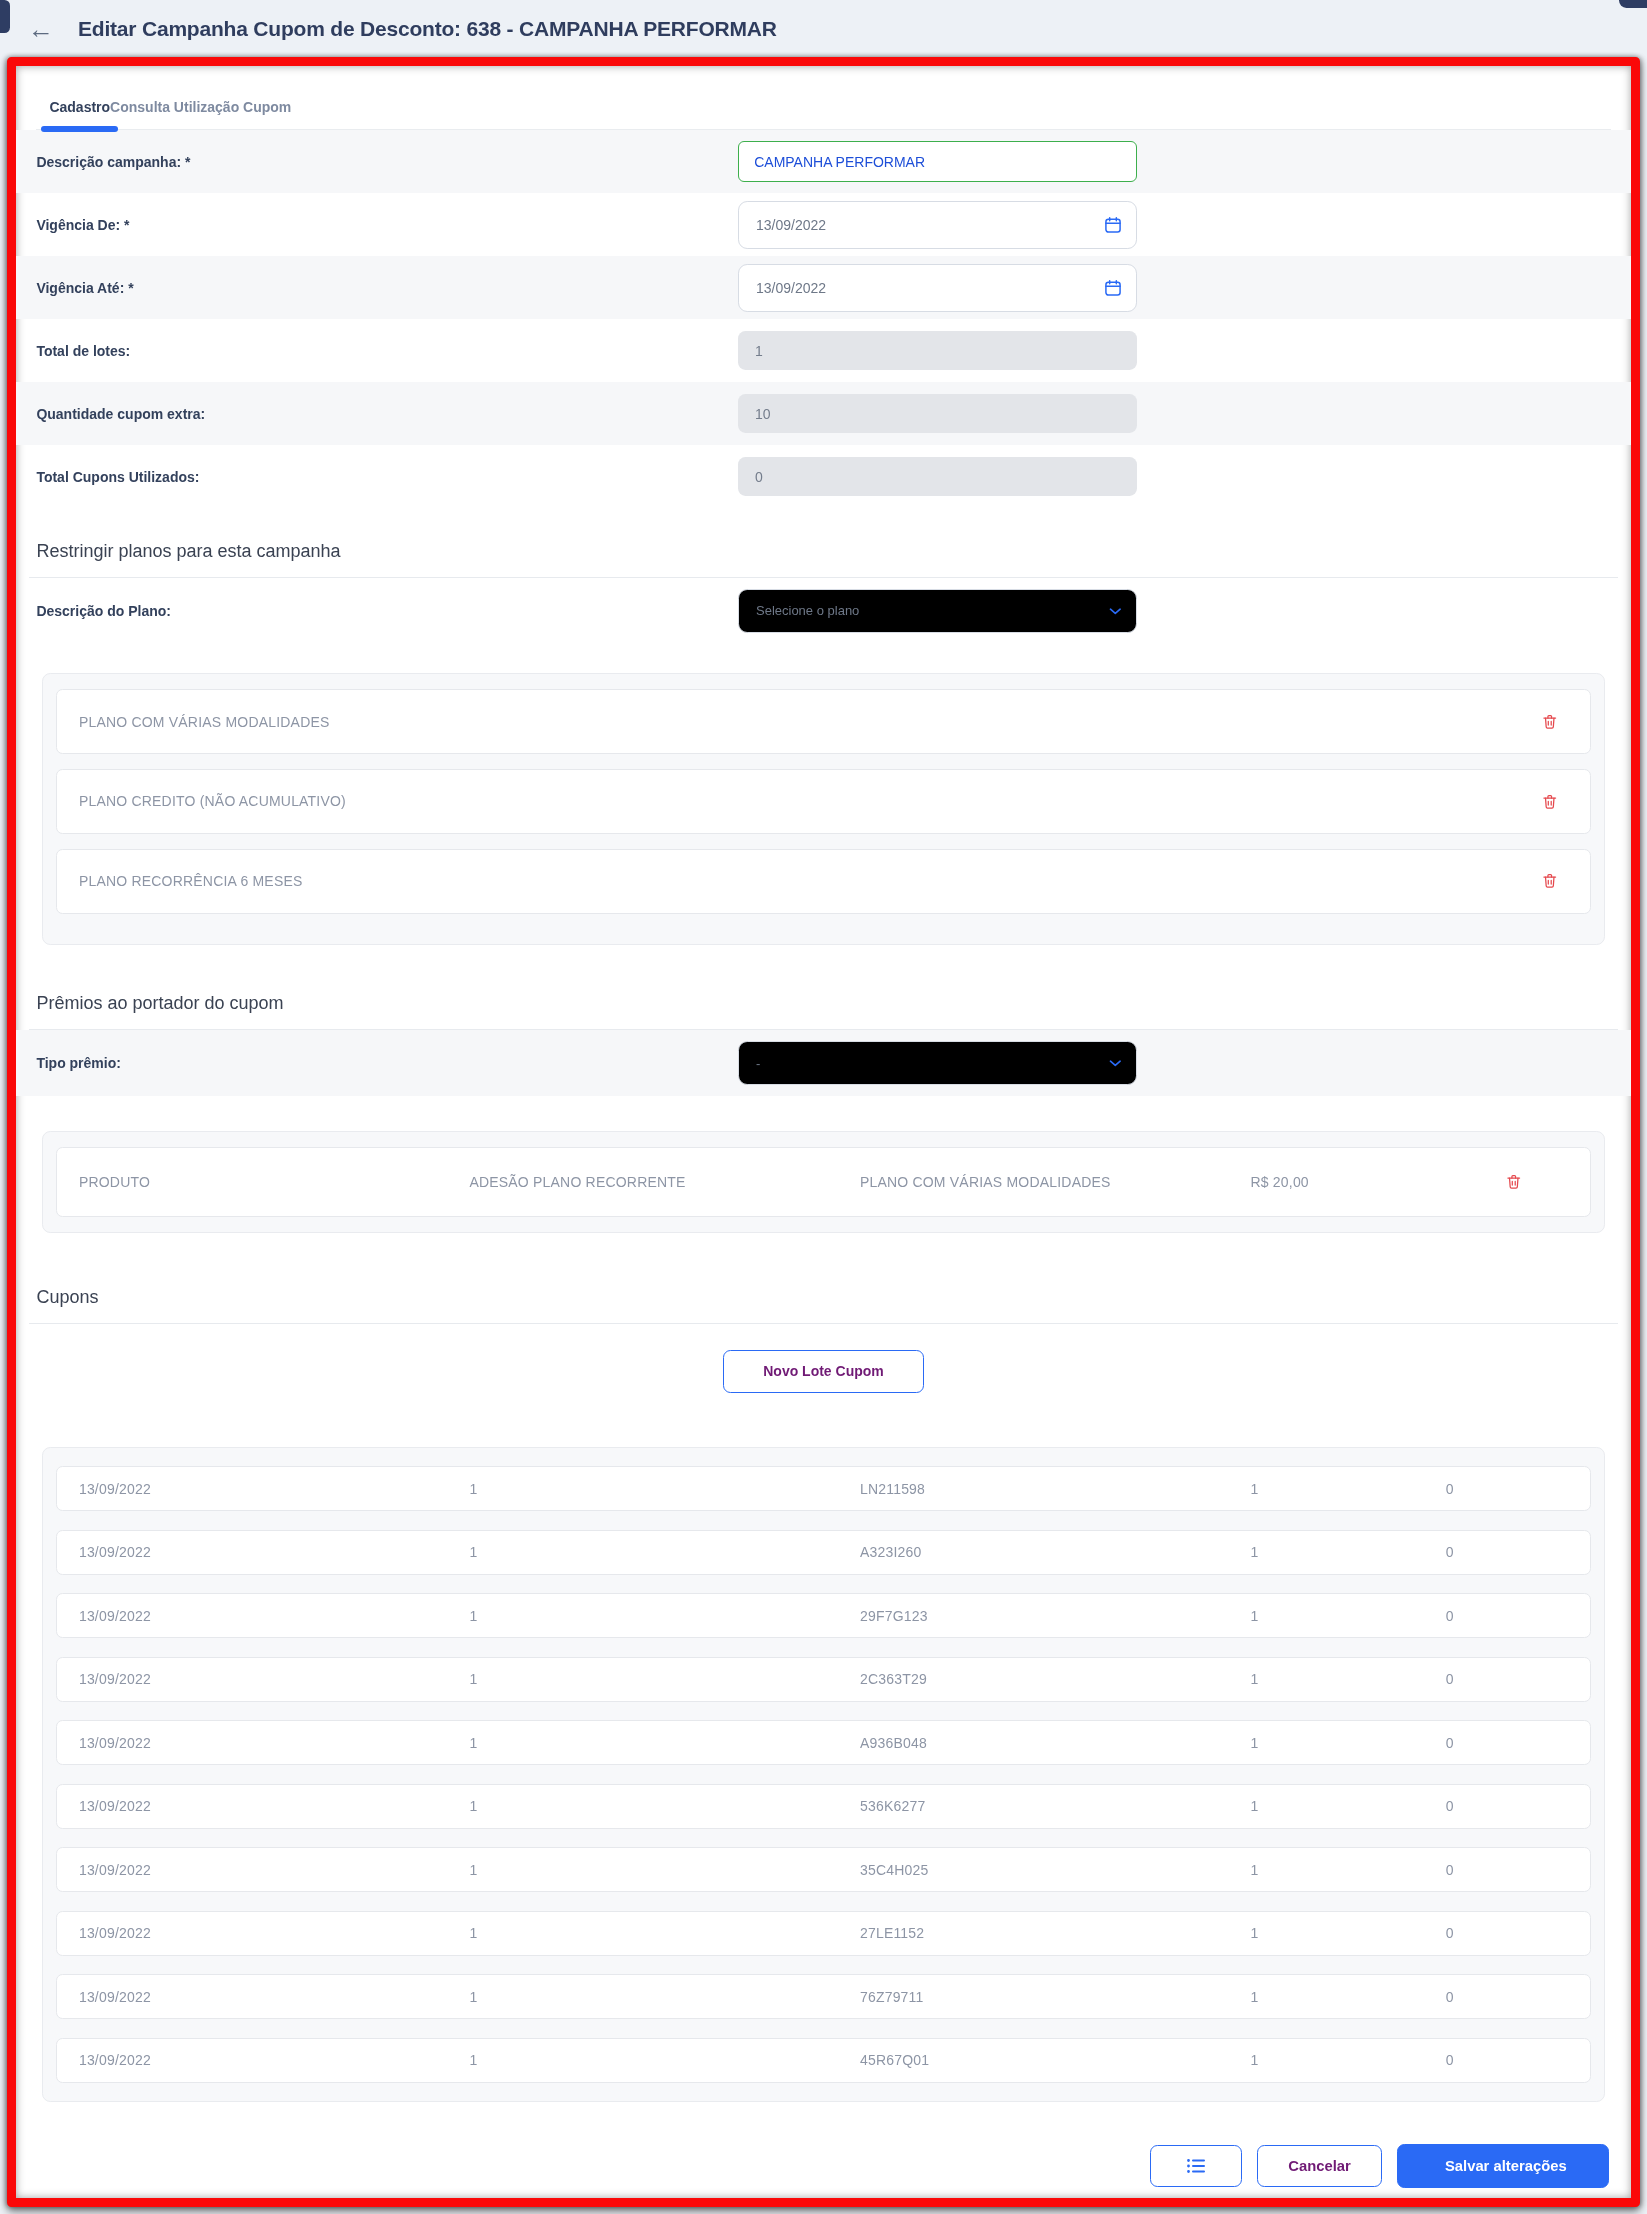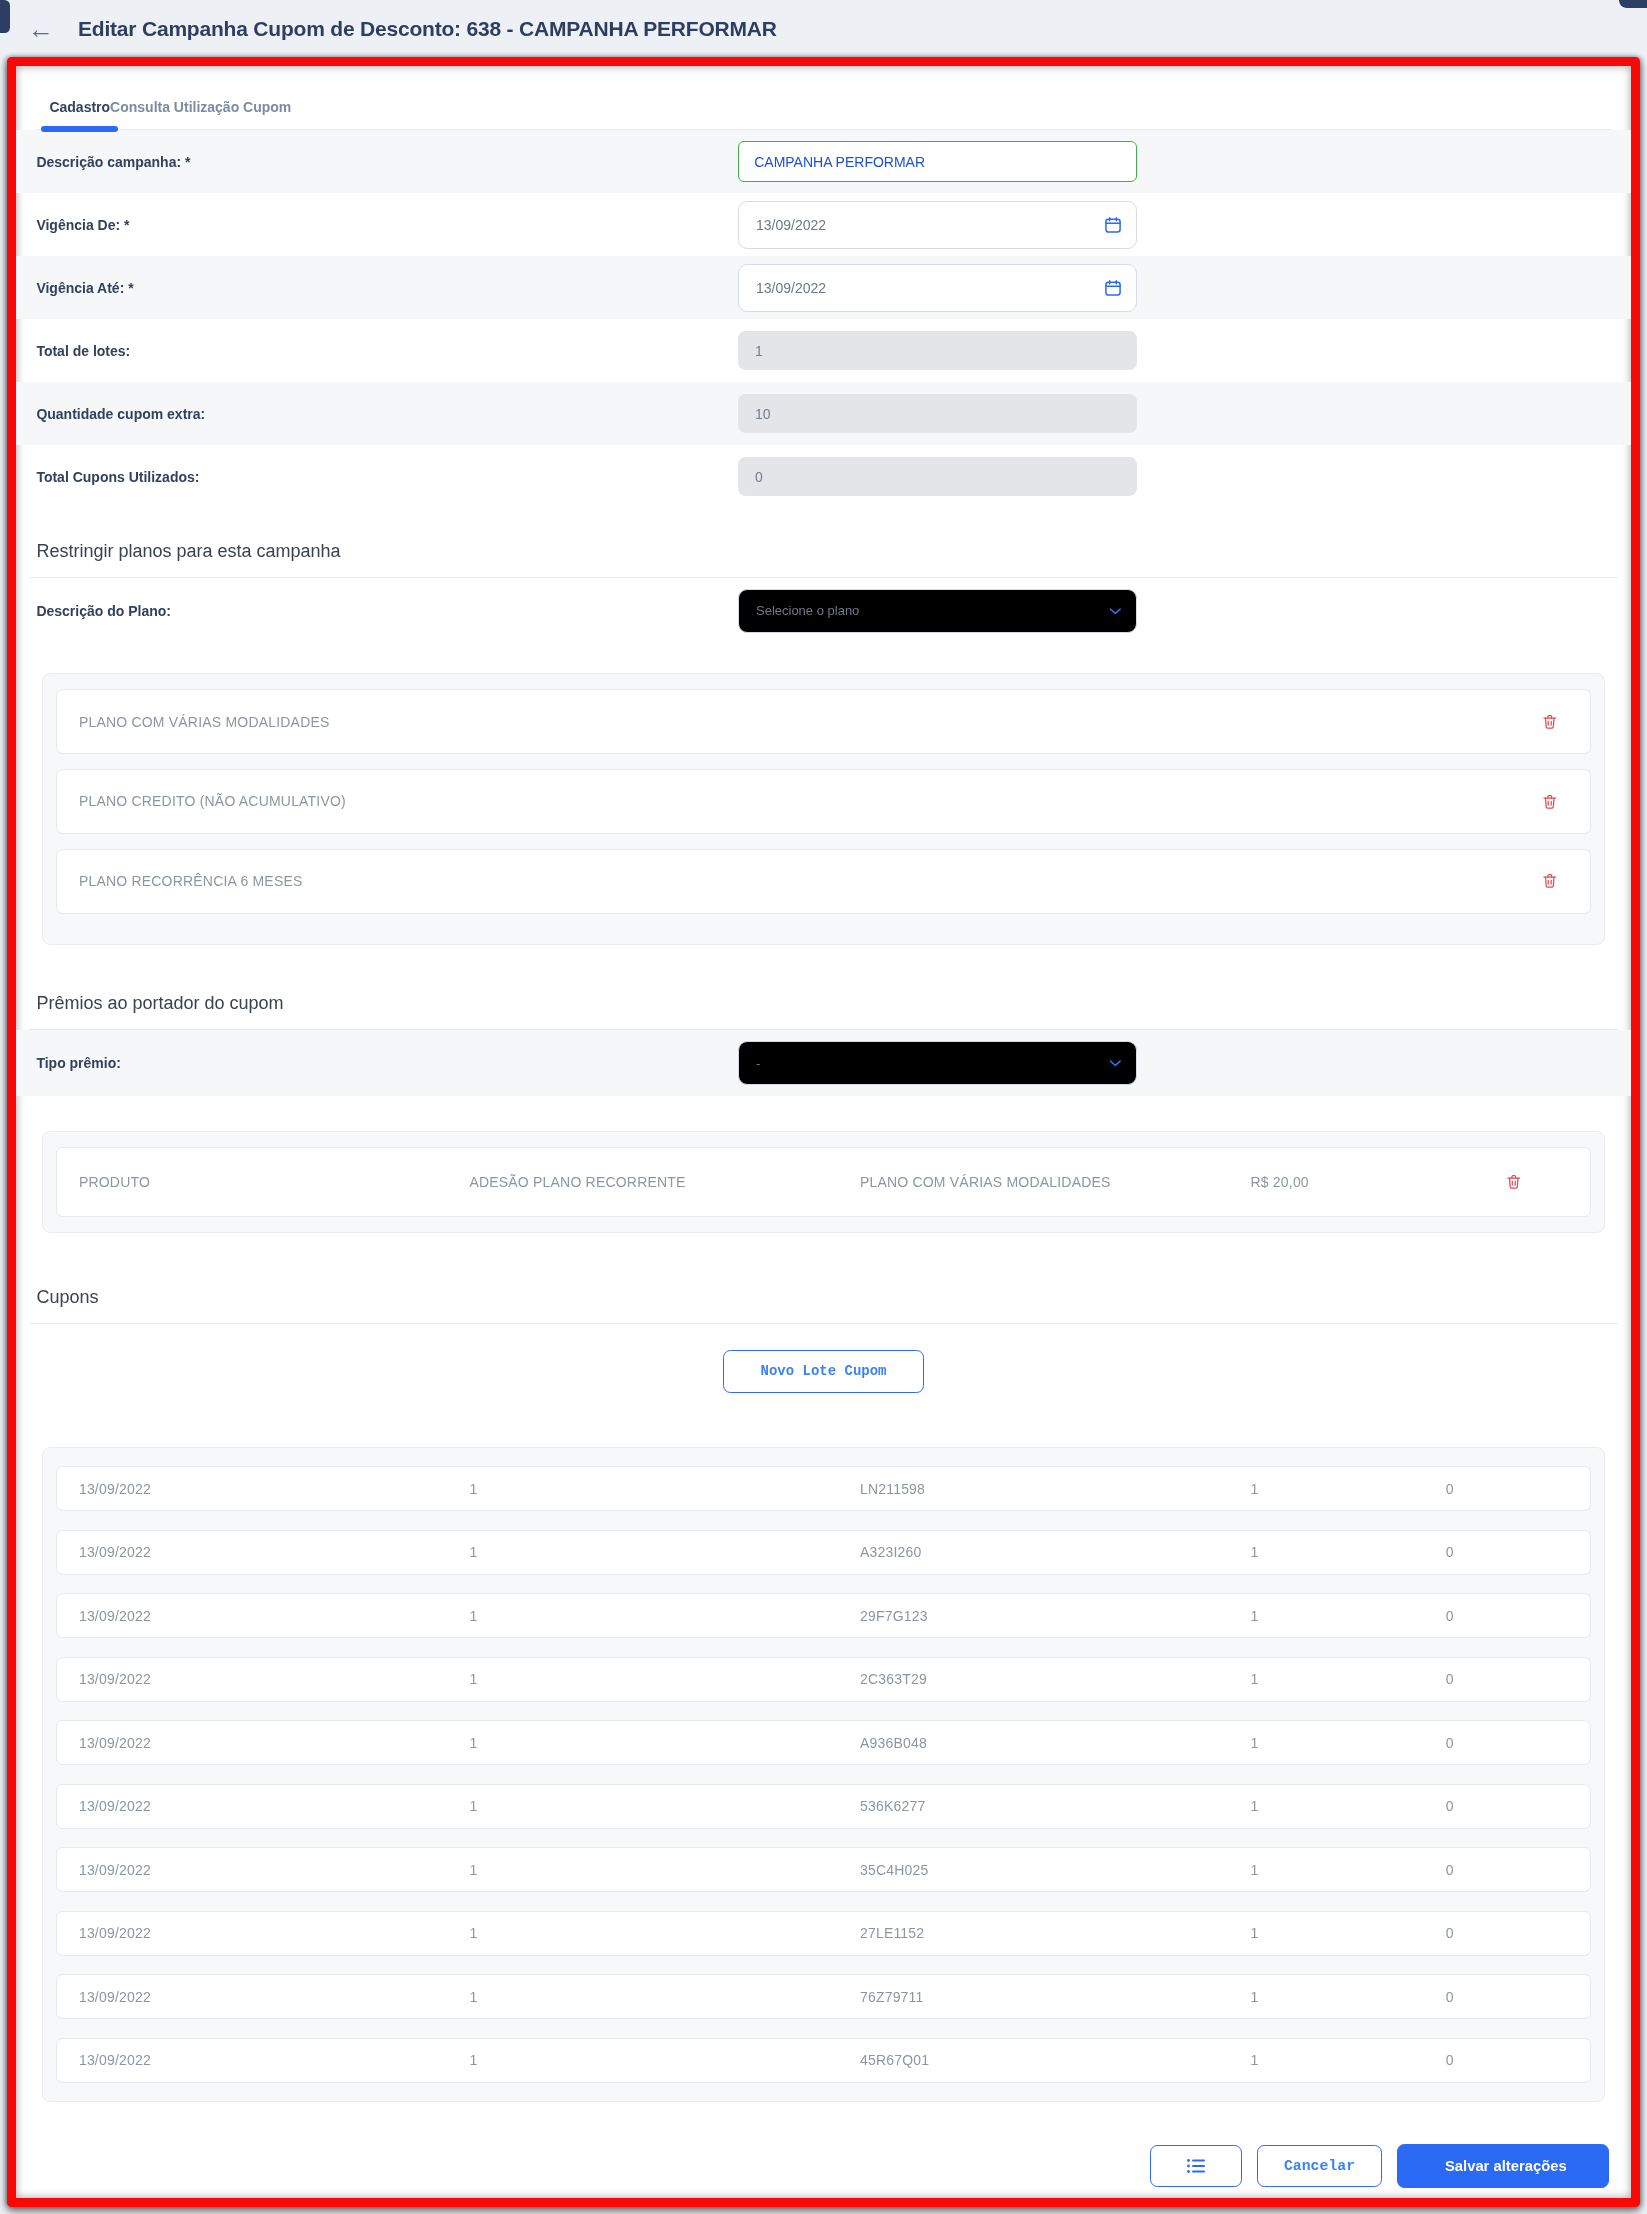--- a/index.html
+++ b/index.html
@@ -76,21 +76,21 @@
   .grid-row{display:grid;grid-template-columns:26% 26% 26% 13% 9%;align-items:center;
     padding:0 9.2px 0 22px;}
   .prize-row{height:68px;}
   .prize-row .trash-btn{justify-self:center;}
   .coupon-row{height:43px;margin-bottom:18.5px;}
   .coupon-row:last-child{margin-bottom:0;}
   #coupons-panel{padding:18.5px 13px;}
 
   
   .btn{font-family:inherit;font-weight:700;font-size:14.8px;border-radius:7.4px;cursor:pointer;}
-  .btn-outline{background:#fff;border:0.9px solid #2a6af5;color:#3b82f6;font-family:Liberation Mono, monospace;}
+  .btn-outline{background:#fff;border:0.9px solid #2a6af5;color:#701a75;}
   .btn-primary{background:#2a6af5;border:0.9px solid #2a6af5;color:#fff;}
   .novo-lote{display:block;width:201px;height:43px;margin:26px auto 0;font-size:14px;}
   .footer-actions{display:flex;justify-content:flex-end;align-items:center;gap:14.8px;margin-top:42px;padding-right:1.8px;}
   .icon-btn{width:92px;height:42px;display:flex;align-items:center;justify-content:center;}
   .cancel-btn{width:125px;height:42px;}
   .save-btn{width:212px;height:44px;padding-left:12px;}
 </style>
 </head>
 <body>
 

